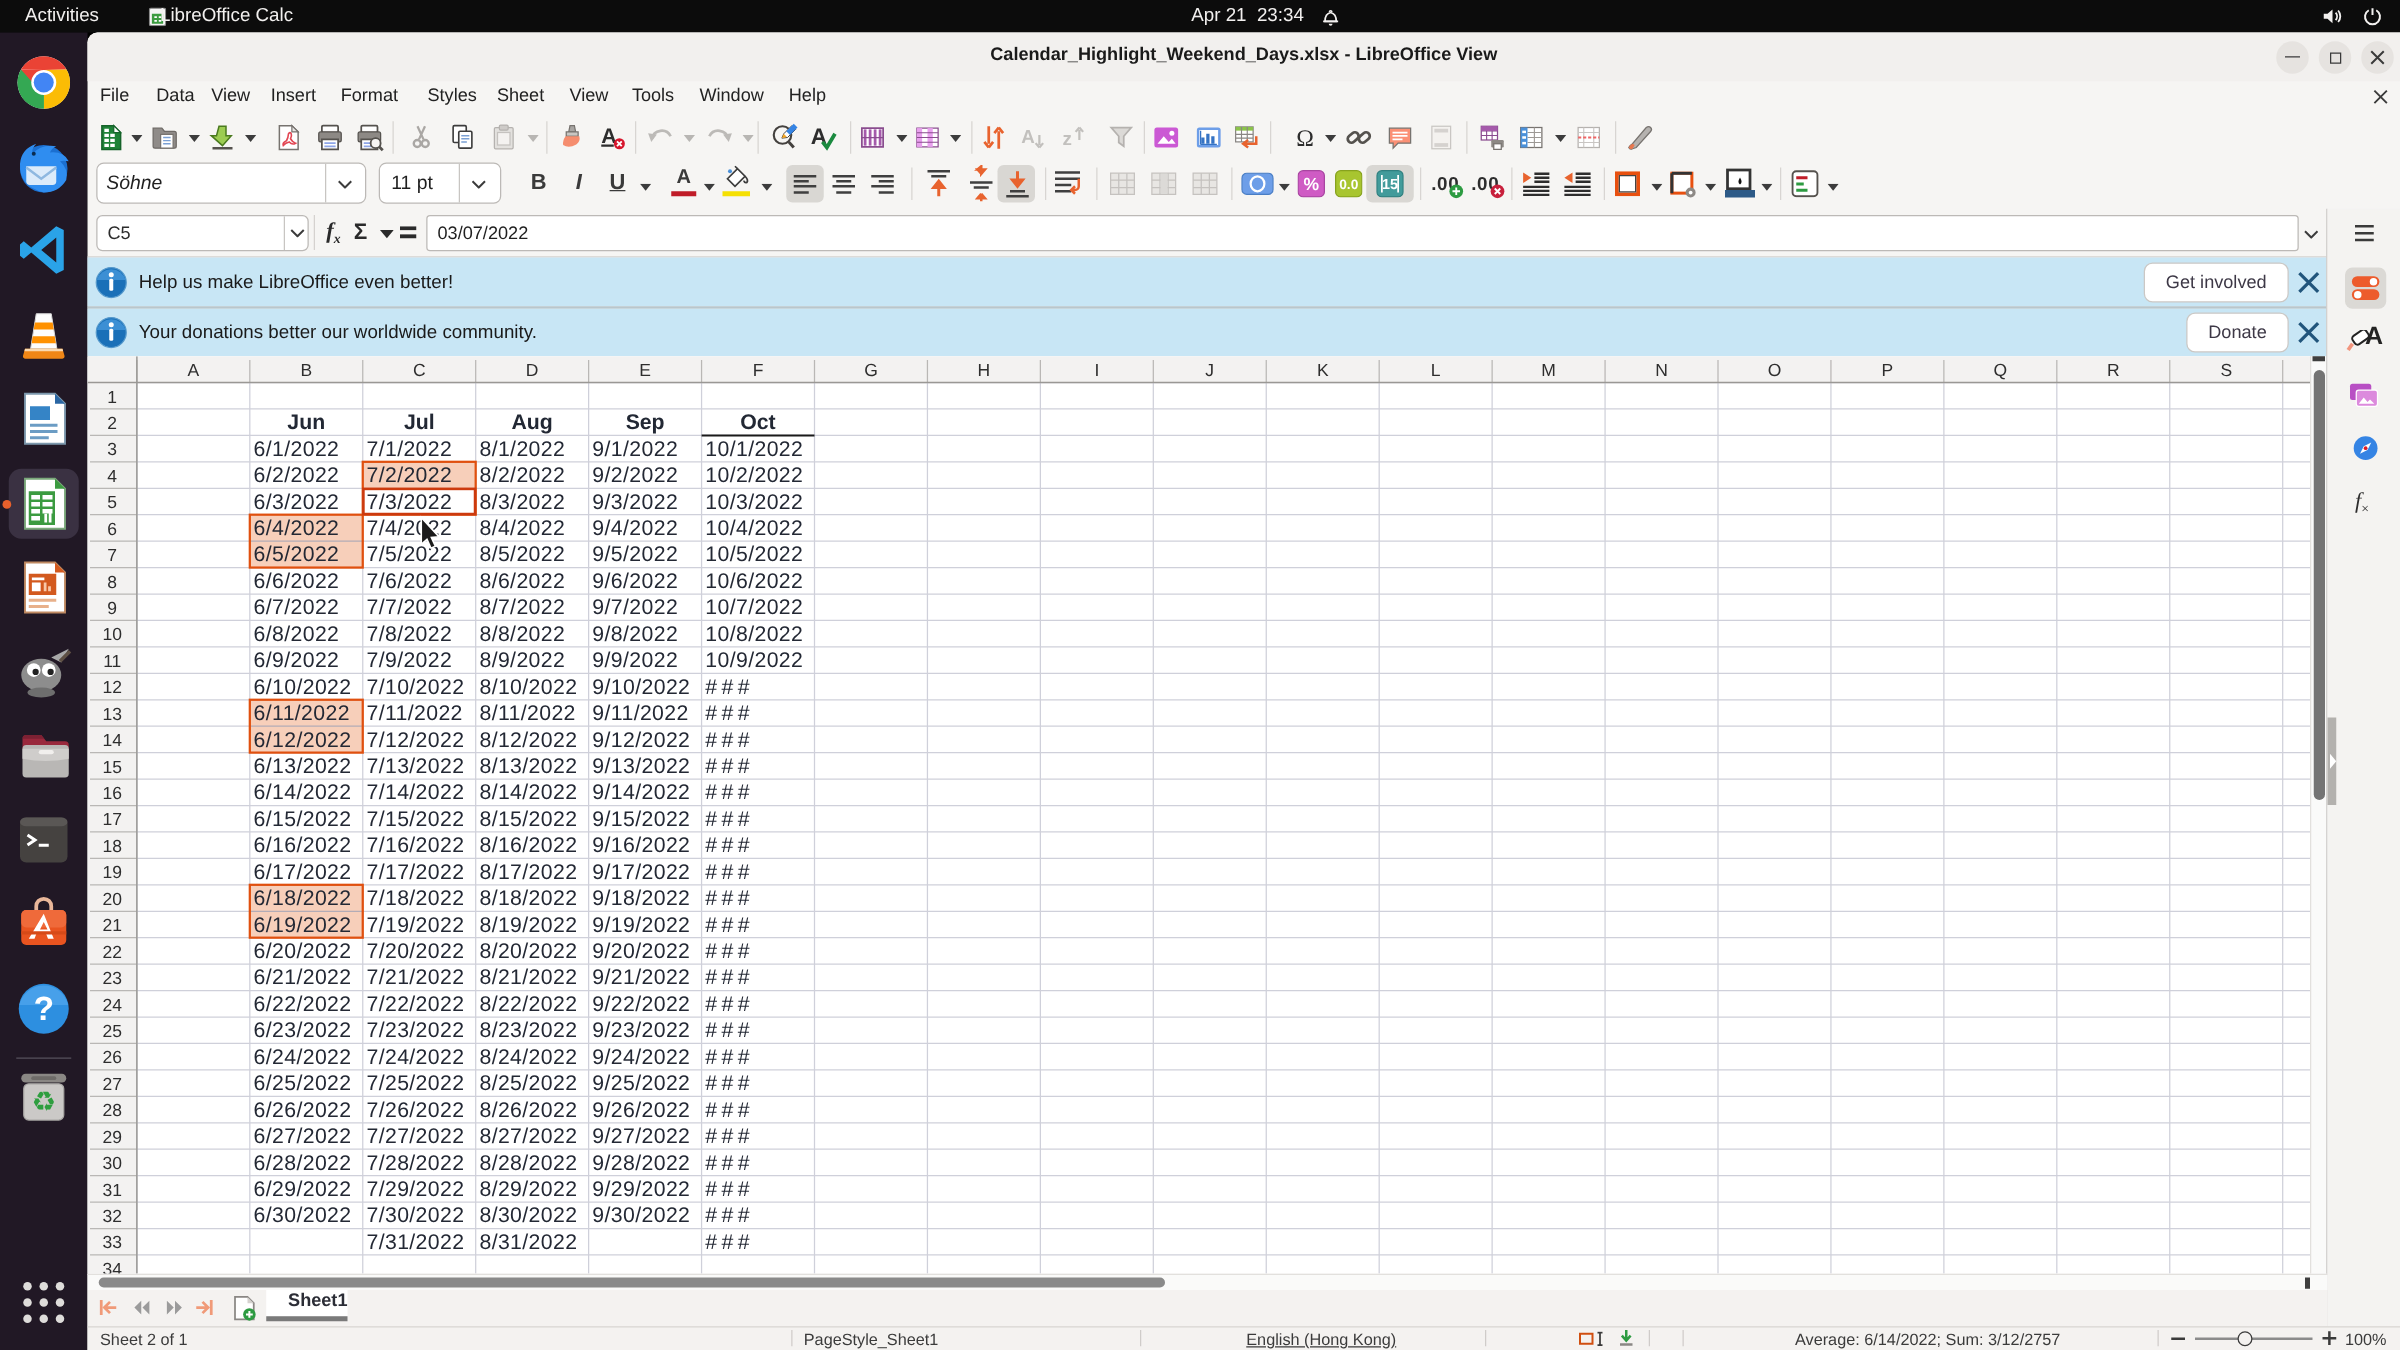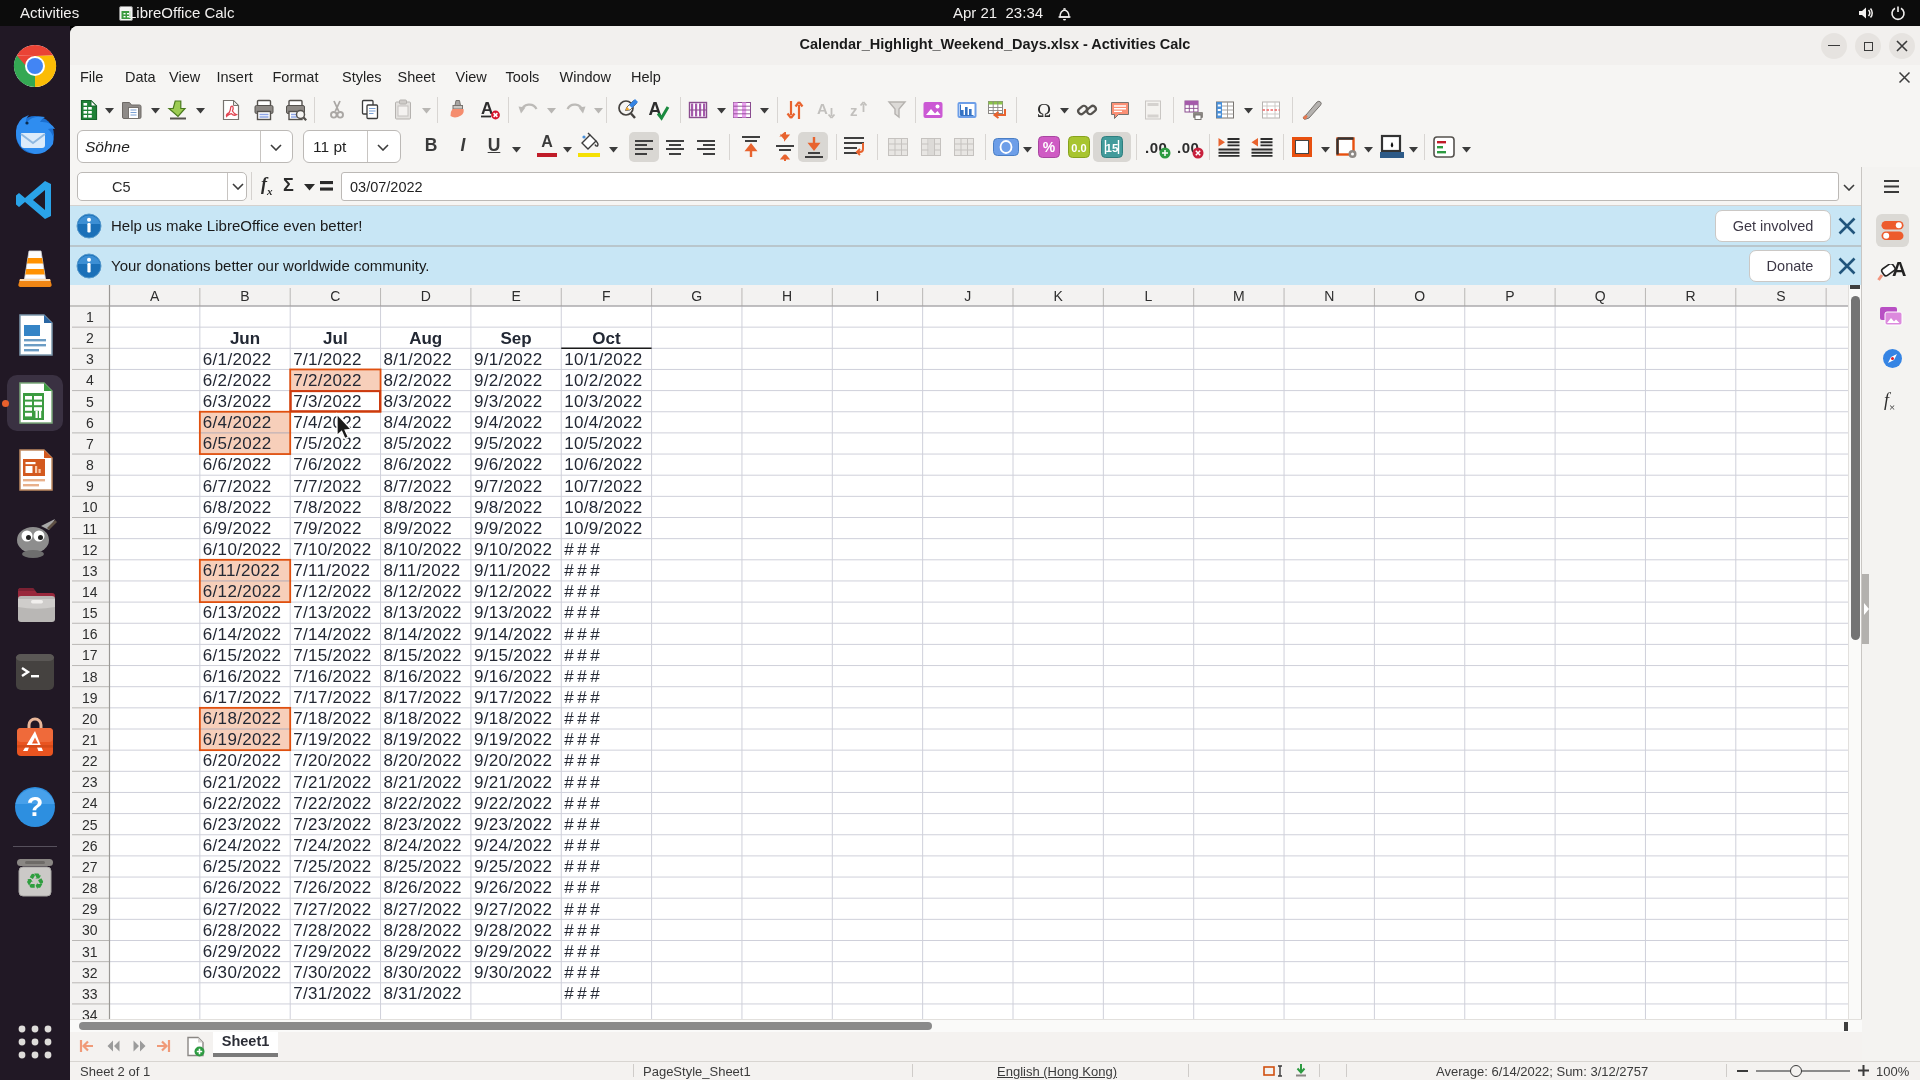--- a/index.html
+++ b/index.html
@@ -161,21 +161,21 @@
           <circle cx="11" cy="37" r="3.4"></circle>
           <circle cx="24" cy="37" r="3.4"></circle>
           <circle cx="37" cy="37" r="3.4"></circle>
         </g>
       </svg></div>
 <div class="abs" style="left:13px;top:820px;width:44px;height:1px;background:#56505c;"></div>
 </div>
 <div class="abs" id="win"></div>
 <div class="abs" style="left:70px;top:26px;width:1850px;height:39px;background:#f2f0ee;border-radius:8px 0 0 0;"></div>
 <div class="abs" style="left:0;top:36px;width:1920px;height:20px;">
-    <div style="position:absolute;left:570px;width:850px;text-align:center;font-size:14.5px;font-weight:bold;color:#1a1a1a;font-family:'Liberation Sans';">Calendar_Highlight_Weekend_Days.xlsx - Activities Calc</div>
+    <div style="position:absolute;left:570px;width:850px;text-align:center;font-size:14.5px;font-weight:bold;color:#1a1a1a;font-family:'Liberation Sans';">Calendar_Highlight_Weekend_Days.xlsx - LibreOffice View</div>
   </div>
 <div class="abs" style="left:1821px;top:33px;width:26px;height:26px;border-radius:50%;background:#e6e3e0;"></div>
 <div class="abs" style="left:1828px;top:44.5px;width:12px;height:1.8px;background:#3a3a3a;"></div>
 <div class="abs" style="left:1855px;top:33px;width:26px;height:26px;border-radius:50%;background:#e6e3e0;"></div>
 <div class="abs" style="left:1863.5px;top:41.5px;width:9px;height:9px;border:1.6px solid #3a3a3a;"></div>
 <div class="abs" style="left:1889px;top:33px;width:26px;height:26px;border-radius:50%;background:#e6e3e0;"></div>
 <svg class="abs" style="left:1896px;top:40px;" width="12" height="12">
     <path d="M1 1 L11 11 M11 1 L1 11" stroke="#3a3a3a" stroke-width="1.6"></path>
   </svg>
 <div class="abs menu" style="left:80px;top:69px;">File</div>
@@ -596,21 +596,21 @@
 <svg class="abs" style="left:1433px;top:136px;" width="22" height="22">
     <rect x="1" y="1" width="20" height="20" rx="3" fill="#fff" stroke="#55524e" stroke-width="1.6"></rect>
     <rect x="4" y="5" width="9" height="2.4" fill="#c01c28"></rect>
     <rect x="4" y="10" width="6" height="2.4" fill="#2d9b41"></rect>
     <rect x="4" y="15" width="9" height="2.4" fill="#2d9b41"></rect>
   </svg>
 <svg class="abs" style="left:1461.5px;top:146.5px;" width="9" height="6">
     <path d="M0 0 h9 L4.5 5.5 Z" fill="#3c3c3c"></path>
   </svg>
 <div class="abs combo" style="left:77px;top:172px;width:170px;height:29px;border-radius:5px;"></div>
-<div class="abs" style="left:86px;top:179px;font-size:14.5px;color:#2c2c2c;margin-left:26px;">C5</div>
+<div class="abs" style="left:86px;top:179px;font-size:14.5px;color:#2c2c2c;">C5</div>
 <div class="abs" style="left:227px;top:173px;width:1px;height:27px;background:#c8c5c2;"></div>
 <svg class="abs" style="left:232px;top:183px;" width="12" height="7">
     <path d="M1 1 L6 6 L11 1" fill="none" stroke="#3c3c3c" stroke-width="1.6"></path>
   </svg>
 <div class="abs" style="left:251px;top:172px;width:1px;height:28px;background:#d5d2cf;"></div>
 <div class="abs" style="left:261px;top:174px;font-size:18px;font-style:italic;font-weight:bold;color:#2a2a2a;font-family:'Liberation Serif';">f<sub style="font-size:11px;">x</sub></div>
 <div class="abs" style="left:283px;top:175px;font-size:18px;font-weight:bold;color:#2a2a2a;">Σ</div>
 <svg class="abs" style="left:304px;top:184px;" width="11" height="7">
     <path d="M0 0 h11 L5.5 6.5 Z" fill="#2a2a2a"></path>
   </svg>
@@ -1046,21 +1046,21 @@
     <path d="M14 2 v12" stroke="#f09a78" stroke-width="2.2"></path>
     <path d="M2 8 H11 M7 3.5 L11.5 8 L7 12.5" fill="none" stroke="#f09a78" stroke-width="2.2"></path>
   </svg>
 <svg class="abs" style="left:186px;top:1036px;" width="20" height="22" viewBox="0 0 20 22">
     <path d="M2 1.5 h10 l5 5 v13 H2 Z" fill="#fff" stroke="#8a8784" stroke-width="1.4"></path>
     <path d="M12 1.5 l5 5 h-5 Z" fill="#d5d2cf"></path>
     <circle cx="13.5" cy="15.5" r="5" fill="#2d9b41"></circle>
     <path d="M13.5 12.8 v5.4 M10.8 15.5 h5.4" stroke="#fff" stroke-width="1.6"></path>
   </svg>
 <div class="abs" style="left:213px;top:1032px;width:65px;height:21px;background:#fff;"></div>
-<div class="abs" style="left:213px;top:1033px;width:65px;text-align:center;font-size:14.5px;font-weight:bold;color:#2b2d36;">Sheet1</div>
+<div class="abs" style="left:213px;top:1033px;width:65px;text-align:right;font-size:14.5px;font-weight:bold;color:#2b2d36;">Sheet1</div>
 <div class="abs" style="left:213px;top:1053px;width:65px;height:4px;background:#7a7a7a;"></div>
 <div class="abs" style="left:70px;top:1061px;width:1850px;height:19px;background:#f4f2f0;border-top:1px solid #d8d5d1;"></div>
 <div class="abs" style="left:80px;top:1064px;font-size:13px;color:#3b3b3b;">Sheet 2 of 1</div>
 <div class="abs" style="left:643px;top:1064px;font-size:13px;color:#3b3b3b;">PageStyle_Sheet1</div>
 <div class="abs" style="left:997px;top:1064px;font-size:13px;color:#3b3b3b;text-decoration:underline;">English (Hong Kong)</div>
 <div class="abs" style="left:1436px;top:1064px;font-size:13px;color:#3b3b3b;">Average: 6/14/2022; Sum: 3/12/2757</div>
 <div class="abs" style="left:633px;top:1064px;width:1px;height:13px;background:#cfccc9;"></div>
 <div class="abs" style="left:912px;top:1064px;width:1px;height:13px;background:#cfccc9;"></div>
 <div class="abs" style="left:1188px;top:1064px;width:1px;height:13px;background:#cfccc9;"></div>
 <div class="abs" style="left:1319px;top:1064px;width:1px;height:13px;background:#cfccc9;"></div>

